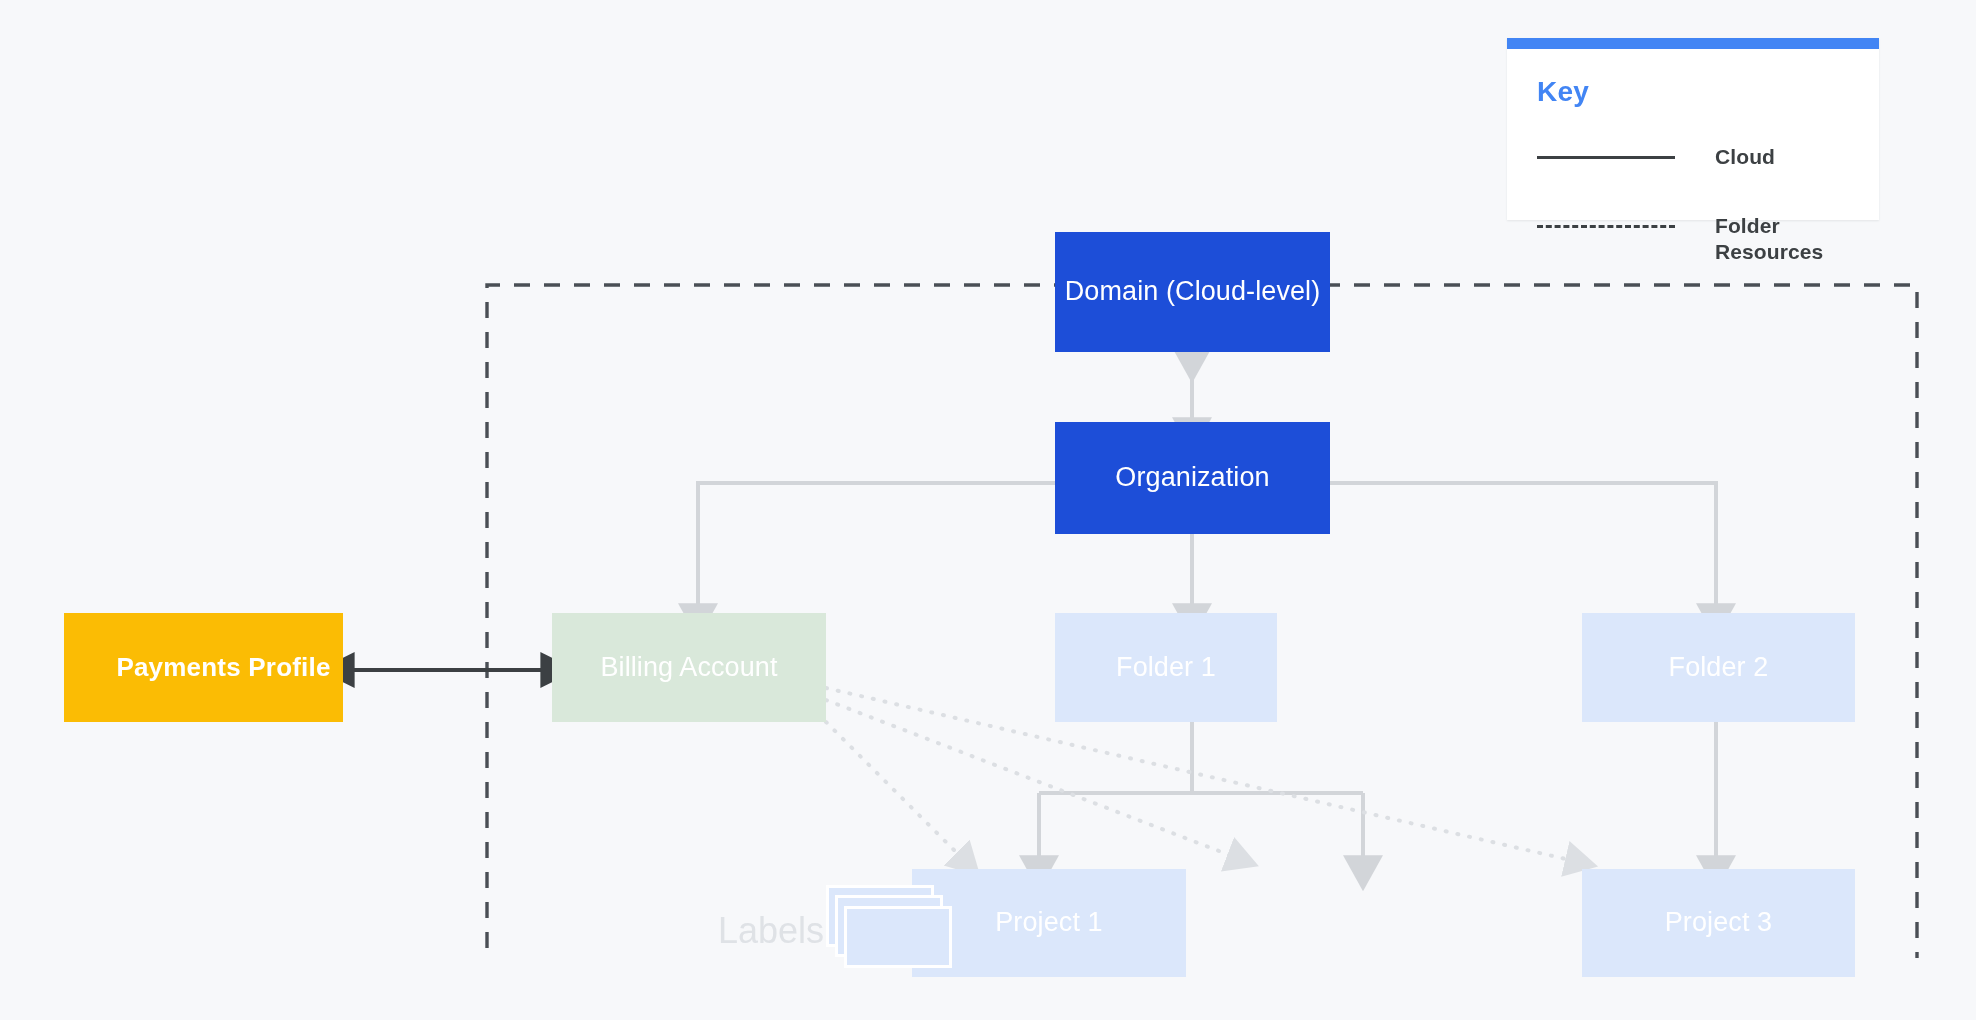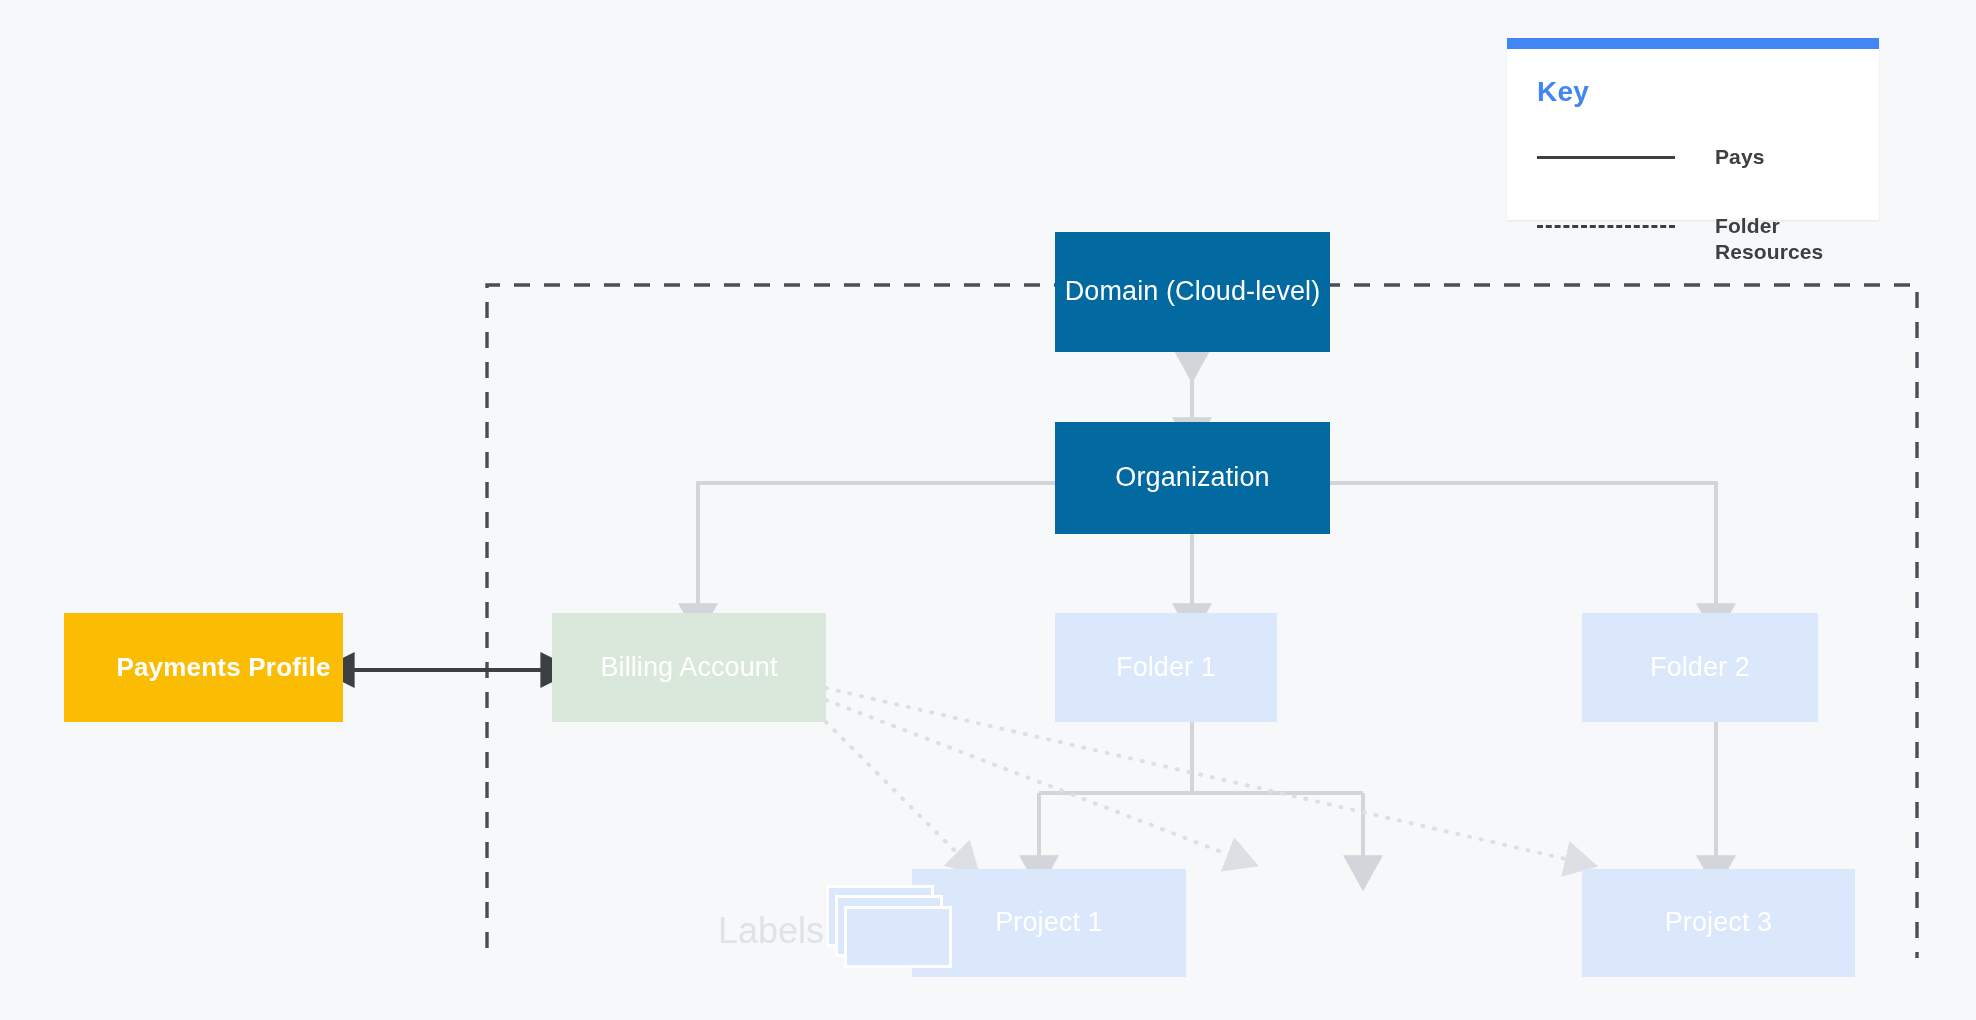--- a/index.html
+++ b/index.html
@@ -37,21 +37,21 @@
     box-sizing: border-box;
     text-align: center;
     line-height: 1.15;
   }
   .node-label {
     font-size: 27px;
     color: #ffffff;
     font-weight: 400;
     letter-spacing: 0.1px;
   }
-  .node.pink   { background: #0369a1; }
+  .node.pink   { background: #1d4ed8; }
   .node.green  { background: #d9e8da; }
   .node.blue   { background: #dbe7fb; }
   .node.amber  { background: #fbbc04; }
   .node.amber .node-label {
     font-weight: 700;
     font-size: 26px;
     letter-spacing: 0.2px;
   }
 
   #page-title {
@@ -221,21 +221,21 @@
   </div>
 
   <div class="node amber" style="left:64px; top:613px; width:279px; height:109px;padding-left:40px;">
     <span class="node-label">Payments Profile</span>
   </div>
 
   <div class="node blue" style="left:1055px; top:613px; width:222px; height:109px;">
     <span class="node-label">Folder 1</span>
   </div>
 
-  <div class="node blue" style="left:1582px; top:613px; width:236px; height:109px;justify-content:center;">
+  <div class="node blue" style="left:1582px; top:613px; width:273px; height:109px;justify-content:center;">
     <span class="node-label">Folder 2</span>
   </div>
 
   <div class="node blue" style="left:912px; top:869px; width:274px; height:108px;">
     <span class="node-label">Project 1</span>
   </div>
 
 
   <div class="node blue" style="left:1582px; top:869px; width:273px; height:108px;">
     <span class="node-label">Project 3</span>
@@ -247,21 +247,21 @@
     <div class="card c2"></div>
     <div class="card c3"></div>
   </div>
 
   <div id="key-box">
     <div id="key-accent"></div>
     <div id="key-title">Key</div>
 
     <div class="key-row" style="top:106px;">
       <span class="key-sample solid"></span>
-      <span class="key-text">Pays</span>
+      <span class="key-text">Cloud</span>
     </div>
 
 
     <div class="key-row" style="top:175px;">
       <span class="key-sample dashed"></span>
       <span class="key-text" style="width:112px;">Folder Resources</span>
     </div>
   </div>
 
 </div>

